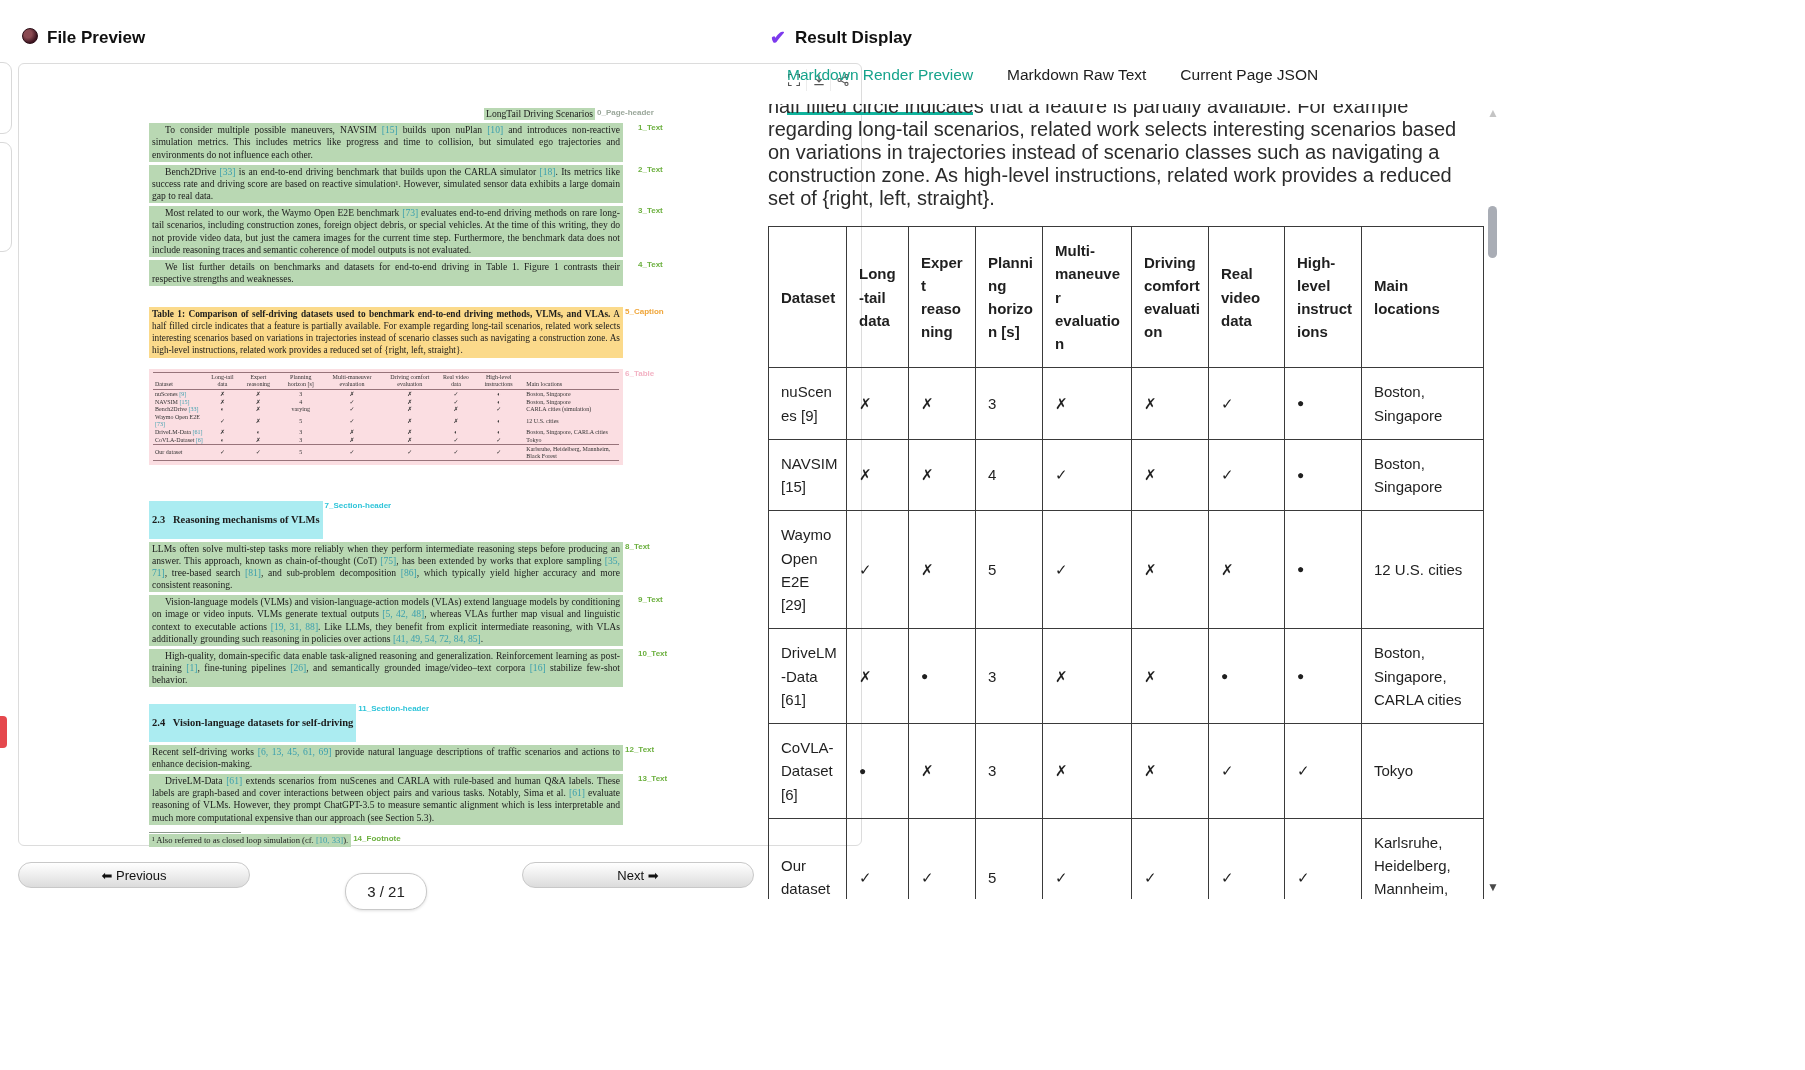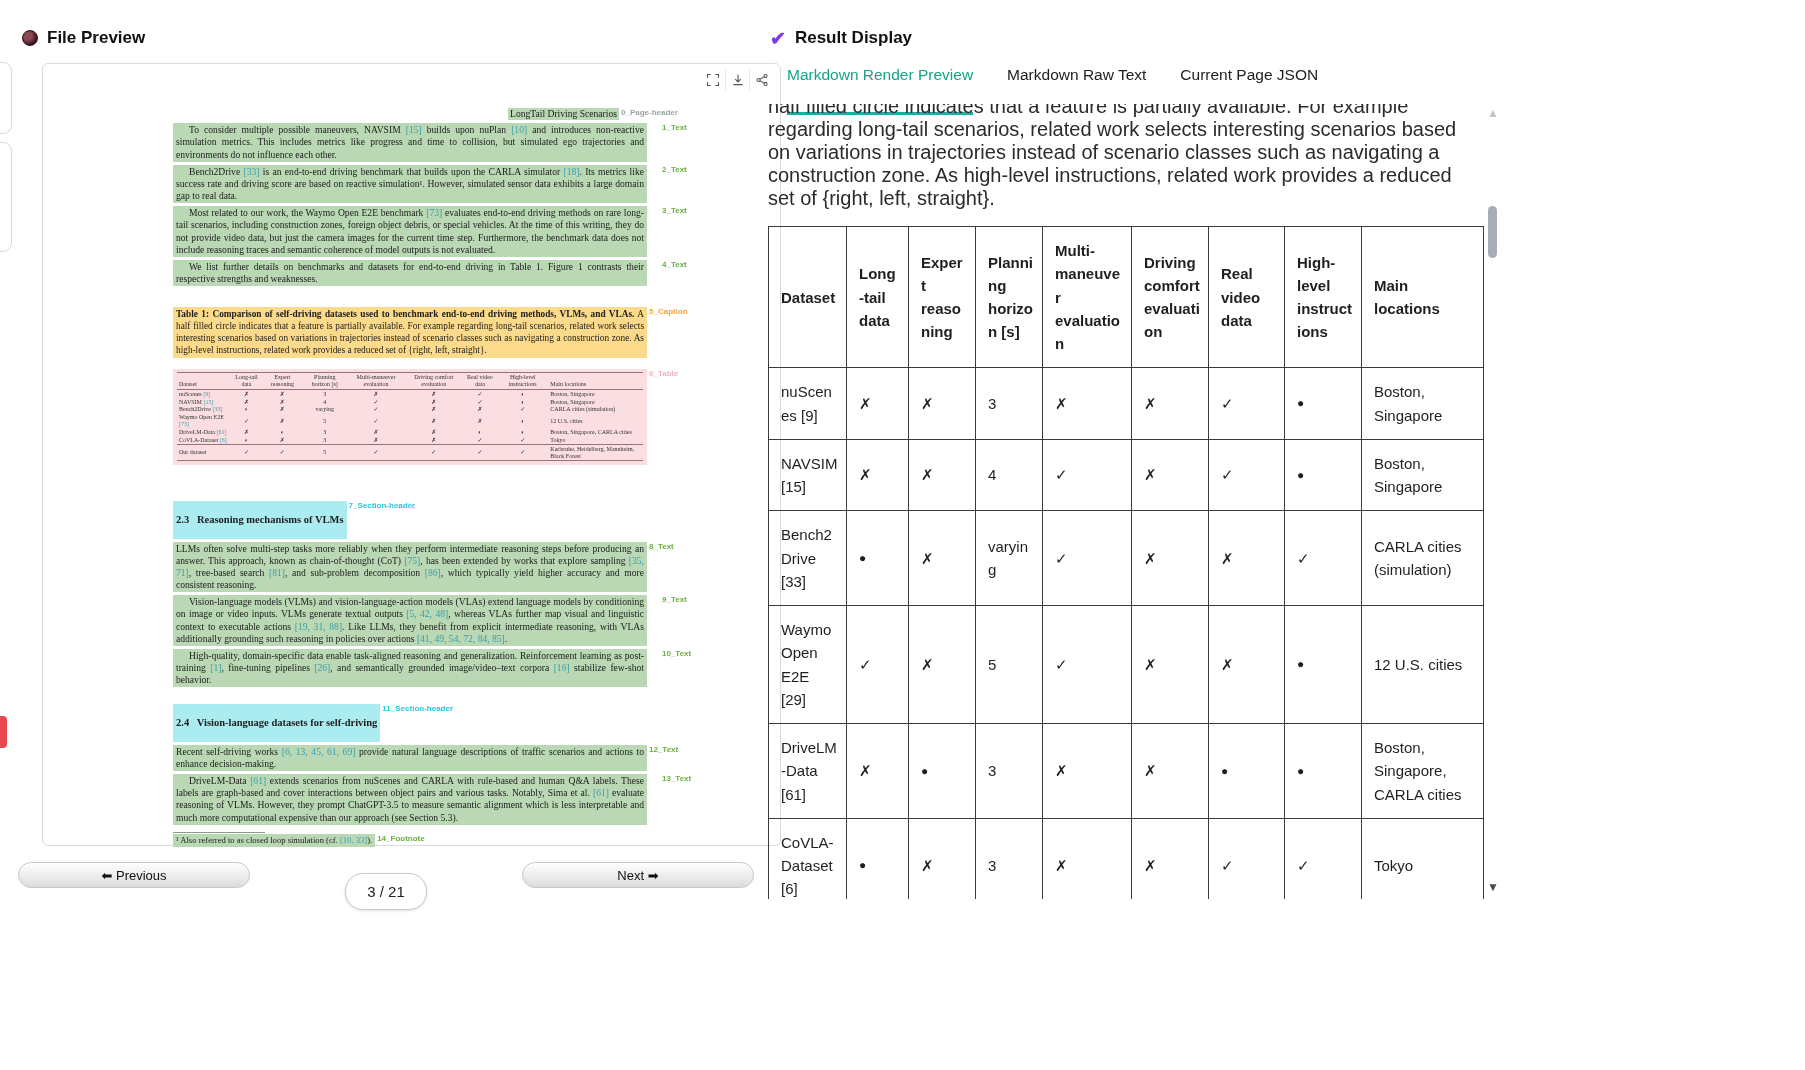--- a/index.html
+++ b/index.html
@@ -7,32 +7,32 @@
               font-family:"Liberation Sans", sans-serif; color:#1a1a1a; }
   .app { position:relative; width:1805px; height:1070px; }
 
   
   .edge-frag { position:absolute; background:#fff; border:1px solid #d9d9d9; border-radius:9px; }
   .frag1 { left:-18px; top:62px; width:30px; height:72px; }
   .frag2 { left:-18px; top:142px; width:30px; height:110px; }
   .frag-red { position:absolute; left:0px; top:716px; width:7px; height:32px; background:#e5484d; border-radius:0 4px 4px 0; }
 
   
-  .panel-header { position:absolute; display:flex; align-items:center; gap:9px; }
+  .panel-header { position:absolute; display:flex; gap:9px; }
   .fp-header { left:22px; top:28px; }
   .rd-header { left:770px; top:28px; }
   .panel-title { font-size:17px; font-weight:bold; color:#111; }
   .fp-icon { width:16px; height:16px; border-radius:50%;
              background:radial-gradient(circle at 35% 35%, #8a4a52 0 30%, #3d1420 70%);
              border:1px solid #2a0d16; display:inline-block; }
   .check-icon { color:#7c3aed; font-size:19px; font-weight:bold; line-height:1; }
 
   
-  .preview-box { position:absolute; left:18px; top:63px; width:739px; height:783px;
-                 background:#fff; border:1px solid #dcdcdc; border-radius:6px;margin-left:24px; }
+  .preview-box { position:absolute; left:18px; top:63px; width:844px; height:783px;
+                 background:#fff; border:1px solid #dcdcdc; border-radius:6px; }
   .preview-toolbar { position:absolute; top:5px; right:7px; display:flex; align-items:center;
                      background:#fff; border-radius:4px; }
   .tool-btn { width:24px; height:22px; display:flex; align-items:center; justify-content:center;
               background:none; border:none; cursor:pointer; }
   .tool-btn + .tool-btn { border-left:1px solid #ececec; }
   .tool-btn svg { stroke:#555; fill:none; stroke-width:1.4; }
 
   
   .pdf-page { position:absolute; left:130px; top:44px; width:474px;
               font-family:"Liberation Serif", serif; font-size:9.6px; line-height:1.27;
@@ -321,31 +321,20 @@
               <td>✗</td>
               <td>✗</td>
               <td>4</td>
               <td>✓</td>
               <td>✗</td>
               <td>✓</td>
               <td class="dot">●</td>
               <td>Boston, Singapore</td>
             </tr>
             <tr>
-              <td>Bench2Drive [33]</td>
-              <td class="dot">●</td>
-              <td>✗</td>
-              <td>varying</td>
-              <td>✓</td>
-              <td>✗</td>
-              <td>✗</td>
-              <td>✓</td>
-              <td>CARLA cities (simulation)</td>
-            </tr>
-            <tr>
               <td>Waymo Open E2E [29]</td>
               <td>✓</td>
               <td>✗</td>
               <td>5</td>
               <td>✓</td>
               <td>✗</td>
               <td>✗</td>
               <td class="dot">●</td>
               <td>12 U.S. cities</td>
             </tr>

